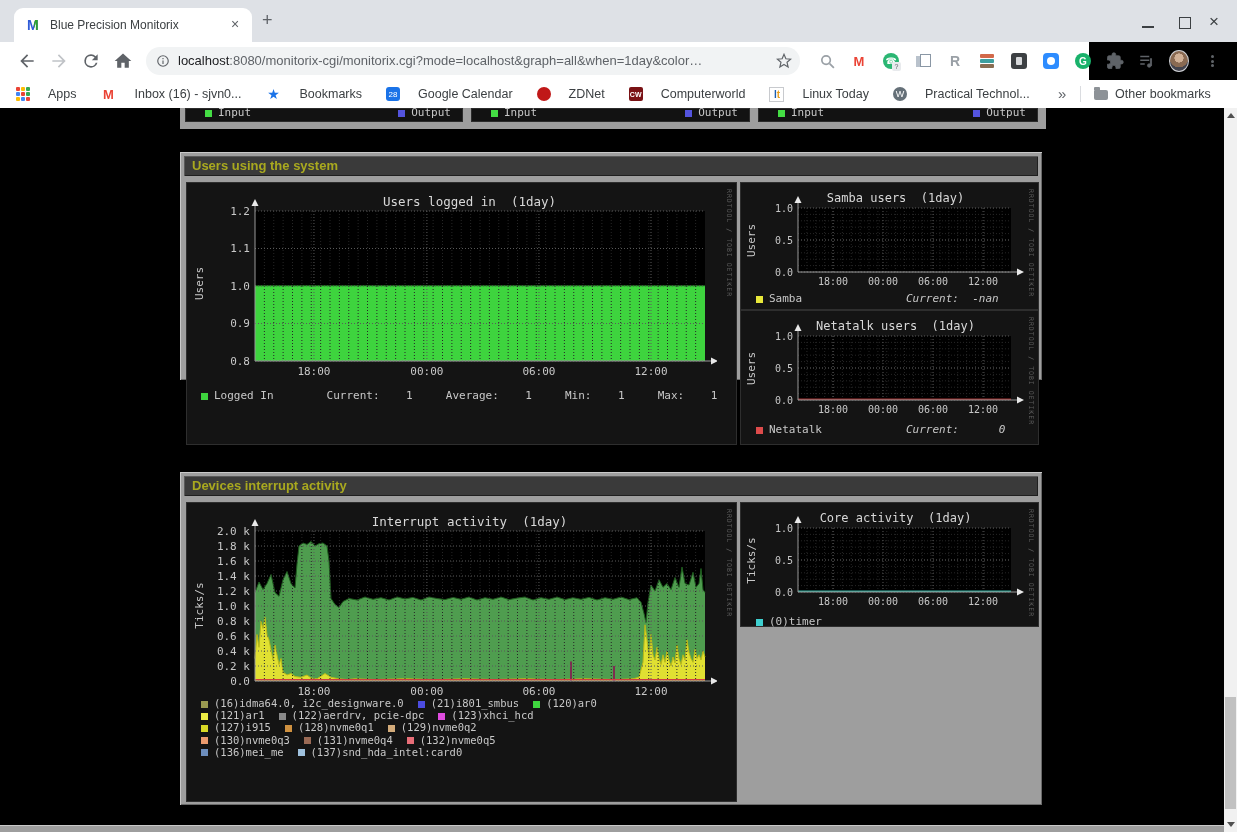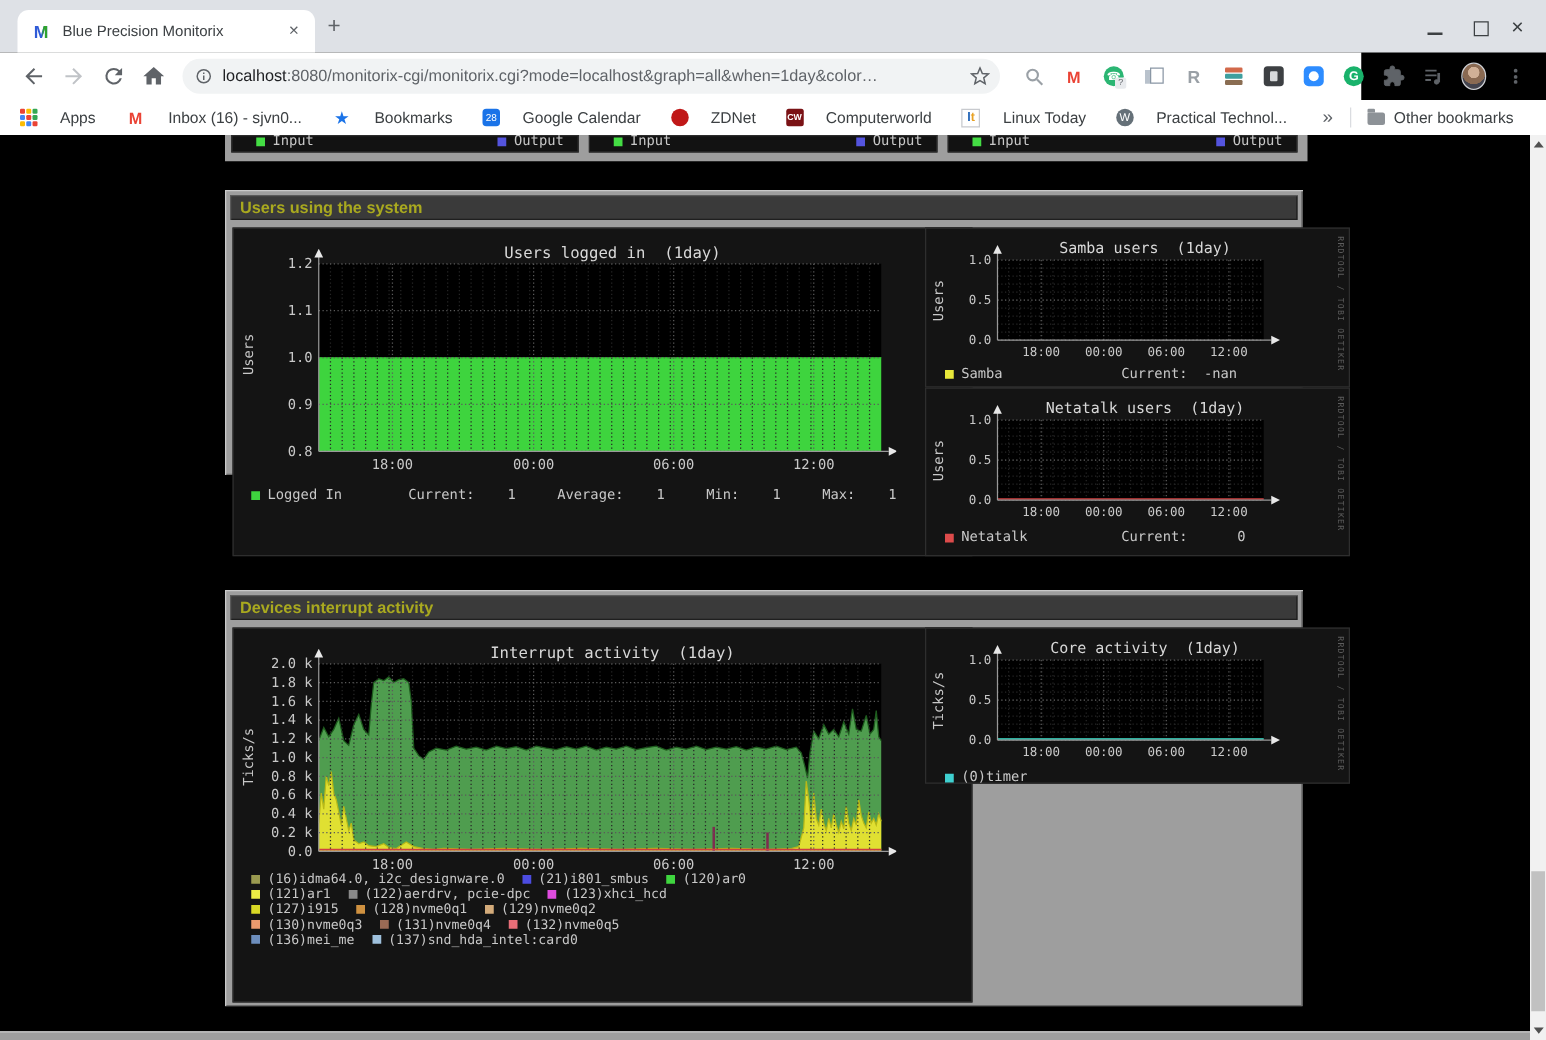--- a/index.html
+++ b/index.html
@@ -76,29 +76,29 @@
   #sb-down{bottom:5px;border-top:5px solid #505050;}
   #sb-thumb{position:absolute;left:1px;top:589px;width:11px;height:112px;background:#c1c1c1;}
   #topcut{position:absolute;left:180px;top:0;width:866px;height:21px;background:#9e9e9e;}
   .iobox{position:absolute;top:0;height:14px;background:#121212;box-shadow:inset 0 0 0 1px #2c2c2c;overflow:hidden;}
   .io-l{position:absolute;left:20px;top:-2px;height:14px;line-height:13px;font:11px "DejaVu Sans Mono",monospace;color:#c8c8c8;white-space:nowrap;}
   .io-r{position:absolute;right:12px;top:-2px;height:14px;line-height:13px;font:11px "DejaVu Sans Mono",monospace;color:#c8c8c8;white-space:nowrap;}
   .section{position:absolute;left:180px;width:862px;background:#9e9e9e;box-shadow:inset 1px 1px 0 #c9c9c9,inset -1px -1px 0 #6a6a6a;}
   .sec-title{position:absolute;left:4px;right:4px;top:4px;height:20px;background:#3a3a3a;
     box-shadow:inset 1px 1px 0 #5a5a5a,inset -1px -1px 0 #1f1f1f;
     color:#a9a91f;font:bold 13px "Liberation Sans",sans-serif;line-height:20px;padding-left:8px;box-sizing:border-box;}
-  .gbox{position:absolute;background:#141414;border:1px solid #2e2e2e;padding-left:41px;}
+  .gbox{position:absolute;background:#141414;border:1px solid #2e2e2e;}
   .gtitle{position:absolute;top:11px;left:40px;right:24px;text-align:center;font:12.5px "DejaVu Sans Mono",monospace;color:#d8d8d8;white-space:pre;}
   .gtitle.sm{top:8px;left:30px;right:18px;font-size:12px;}
   .gylabel{position:absolute;width:100px;text-align:center;transform:rotate(-90deg);font:11px "DejaVu Sans Mono",monospace;color:#c8c8c8;}
   .gsvg{position:absolute;}
   .gwm{position:absolute;right:3px;top:6px;writing-mode:vertical-rl;font:6.5px "DejaVu Sans Mono",monospace;color:#5e5e5e;letter-spacing:1px;}
   .gleg{position:absolute;font:11px "DejaVu Sans Mono",monospace;color:#c8c8c8;white-space:pre;}
   .gleg .pre{white-space:pre;}
-  .gleg-right{position:absolute;left:141px;top:0;}
+  .gleg-right{position:absolute;left:150px;top:0;font-style:italic;}
   .sw{display:inline-block;width:7px;height:7px;margin-right:6px;vertical-align:-0.5px;}
   #int-legend{position:absolute;left:14px;top:194px;width:525px;}
   .lrow{height:12.2px;line-height:12px;white-space:nowrap;font:10.5px "DejaVu Sans Mono",monospace;color:#c8c8c8;}
   .lrow .lt{margin-right:14px;}
   #bottomband{position:absolute;left:0;top:717px;width:1224px;height:7px;background:#9e9e9e;border-top:1px solid #c9c9c9;box-sizing:border-box;}
 </style>
 </head>
 <body>
 
 <div id="titlebar">

